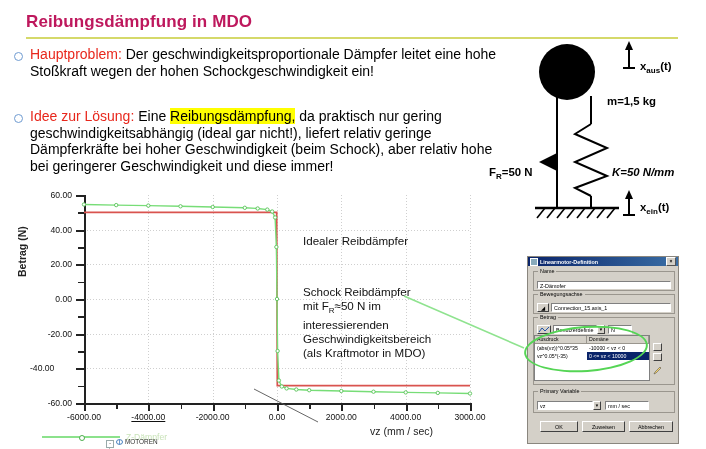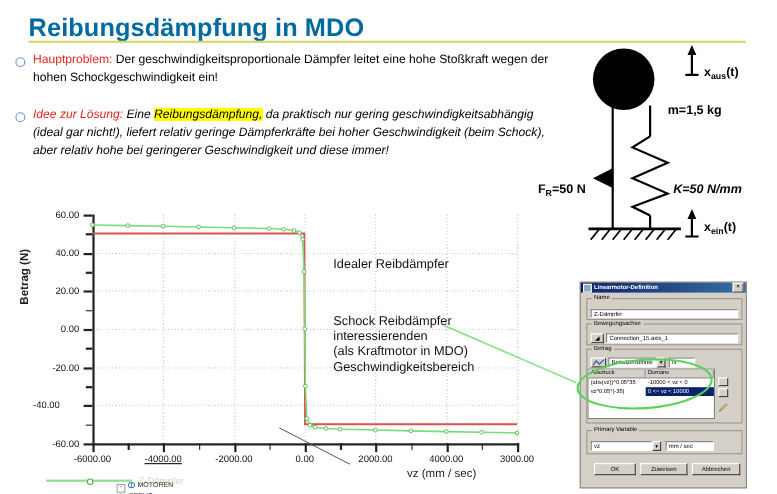--- a/index.html
+++ b/index.html
@@ -7,41 +7,41 @@
     width:706px;height:449px;position:relative;overflow:hidden;
     background:#ffffff;
     font-family:"Liberation Sans", sans-serif;
     color:#000;
   }
   .slide{position:absolute;inset:0;}
 
   
   #title{
     position:absolute;left:26px;top:12px;
-    font-size:23px;font-weight:bold;letter-spacing:.1px;
-    color:#0369a1;white-space:nowrap;
+    font-size:17px;font-weight:bold;letter-spacing:.1px;
+    color:#be185d;white-space:nowrap;
   }
   #title-rule{
     position:absolute;left:26px;top:37px;width:652px;height:2px;
     background:#d5d96a;
   }
 
   
   .bullet-row{position:absolute;display:flex;align-items:flex-start;}
   .bullet-mark{
     width:9px;height:9px;flex:0 0 9px;margin-top:6px;margin-right:7px;
     border:1.3px solid #6f9bd1;border-radius:50%;background:transparent;
     box-sizing:border-box;
   }
-  .btext{font-size:11px;line-height:16.6px;}
+  .btext{font-size:14px;line-height:16.6px;}
   .lead{color:#e8271c;}
   .hl{background:#ffff00;}
 
   #b1{left:14px;top:46px;width:492px;}
-  #b2{left:14px;top:96px;width:492px;font-style:italic;}
+  #b2{left:14px;top:108px;width:492px;}
 
   
   #chart{position:absolute;left:18px;top:182px;width:470px;height:250px;}
   #plot-frame{
     position:absolute;left:66px;top:13px;width:386px;height:208px;
     box-sizing:border-box;
   }
   .gridv{position:absolute;top:0;bottom:0;width:1px;
          background:repeating-linear-gradient(to bottom,#cfcfcf 0 1px,transparent 1px 3px);}
   .gridh{position:absolute;left:0;right:0;height:1px;
@@ -276,23 +276,24 @@
         <div class="tn lvl2"><span>SERVO</span></div>
       </div>
   </div>
 
   <div class="anno" id="anno1">
     <div>Idealer Reibdämpfer</div>
   </div>
 
   <div class="anno" id="anno2">
     <div>Schock Reibdämpfer</div>
+    <div><span>mit F</span><span class="sub">R</span><span>≈50 N im</span></div>
     <div>interessierenden</div>
+    <div>Geschwindigkeitsbereich</div>
     <div>(als Kraftmotor in MDO)</div>
-    <div>Geschwindigkeitsbereich</div>
   </div>
 
   <div id="mech">
     <svg width="211" height="200">
 
       <circle cx="72" cy="34" r="28" fill="#000"></circle>
 
       <line x1="62" y1="58" x2="62" y2="170" stroke="#000" stroke-width="2"></line>
       <polygon points="44,124 62,133 62,115" fill="#000"></polygon>
 

